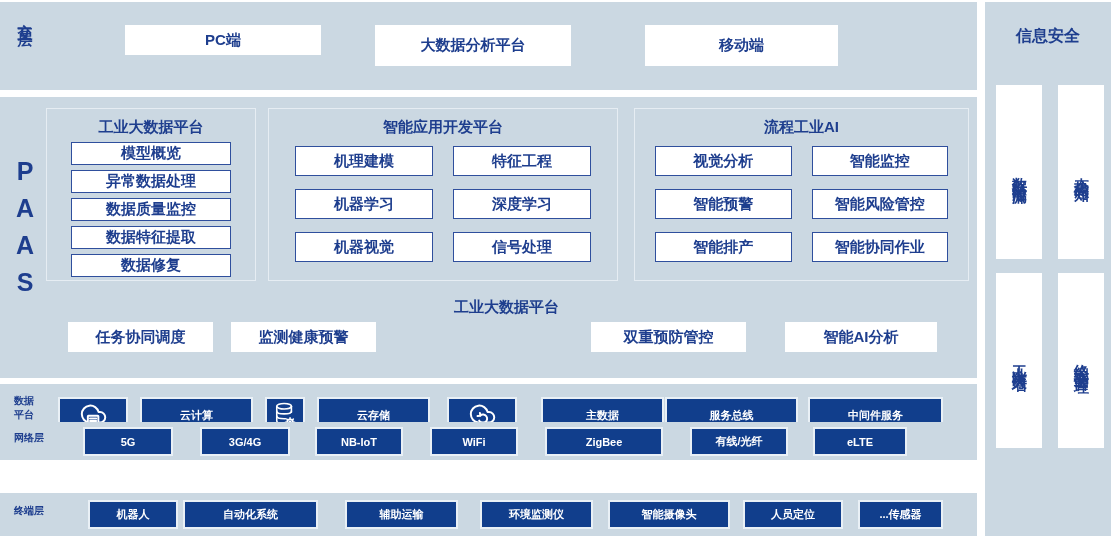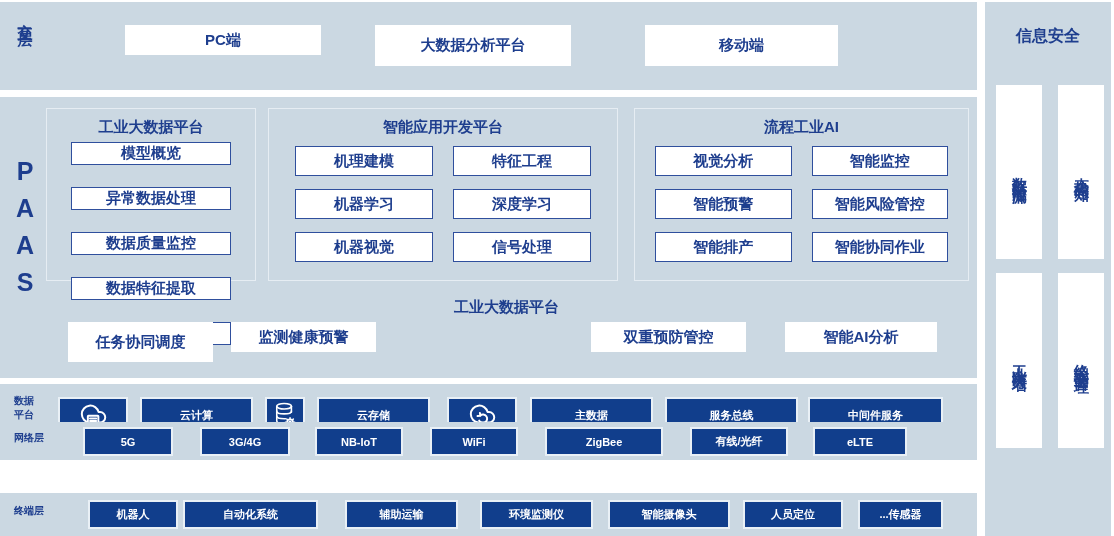--- a/index.html
+++ b/index.html
@@ -20,21 +20,21 @@
   .b-term{top:493px;height:43px;}
   .vlabel{position:absolute;color:var(--navy);font-weight:bold;font-size:15px;
           writing-mode:vertical-rl;text-orientation:upright;letter-spacing:5px;line-height:1.2;}
   .hlabel{position:absolute;color:var(--navy);font-weight:bold;font-size:10px;white-space:pre-line;line-height:1.35;}
   .wb{position:absolute;background:#fff;color:var(--navy);font-weight:bold;font-size:15px;
       display:flex;align-items:center;justify-content:center;}
   .dk{position:absolute;background:var(--dark);color:#fff;font-weight:bold;font-size:11px;
       display:flex;align-items:center;justify-content:center;border:2px solid #e9f0f6;}
   .group{position:absolute;top:11px;height:173px;border:1px solid var(--group-border);}
   .gtitle{padding-top:9px;text-align:center;color:var(--navy);font-weight:bold;font-size:15px;}
-  .g1-items{display:flex;flex-direction:column;align-items:center;gap:22px;margin-top:5px;}
+  .g1-items{display:flex;flex-direction:column;align-items:center;gap:5px;margin-top:5px;}
   .pitem{background:#fff;border:1.5px solid var(--item-border);color:var(--navy);font-weight:bold;font-size:15px;
          display:flex;align-items:center;justify-content:center;}
   .g1-items .pitem{width:160px;height:23px;}
   .ggrid{display:grid;grid-template-columns:1fr 1fr;column-gap:20px;row-gap:13px;padding:9px 26px 0;}
   .ggrid .pitem{height:30px;}
   .bottom-title{position:absolute;top:201px;left:0;width:100%;padding-left:36px;text-align:center;
                 color:var(--navy);font-weight:bold;font-size:15px;}
   .paas-letters{position:absolute;left:10px;top:60px;color:var(--navy);font-weight:bold;font-size:25px;
                 writing-mode:vertical-rl;text-orientation:upright;letter-spacing:9px;}
   .security{position:absolute;left:985px;top:2px;width:126px;height:534px;background:var(--band-bg);}
@@ -90,21 +90,21 @@
         <div class="pitem">视觉分析</div>
         <div class="pitem">智能监控</div>
         <div class="pitem">智能预警</div>
         <div class="pitem">智能风险管控</div>
         <div class="pitem">智能排产</div>
         <div class="pitem">智能协同作业</div>
       </div>
     </div>
 
     <div class="bottom-title">工业大数据平台</div>
-    <div class="wb" style="left:68px;top:225px;width:145px;height:40px;">任务协同调度</div>
+    <div class="wb" style="left:68px;top:225px;width:145px;height:30px;">任务协同调度</div>
     <div class="wb" style="left:231px;top:225px;width:145px;height:30px;">监测健康预警</div>
     <div class="wb" style="left:591px;top:225px;width:155px;height:30px;">双重预防管控</div>
     <div class="wb" style="left:785px;top:225px;width:152px;height:30px;">智能AI分析</div>
   </section>
 
   <section class="band b-data">
     <div class="hlabel" style="left:14px;top:10px;">数据
 平台</div>
 
     <div class="dk" style="left:58px;top:13px;width:70px;height:36px;">
@@ -137,21 +137,21 @@
 
     <div class="dk" style="left:447px;top:13px;width:70px;height:36px;">
       <span>
         <svg class="icon-svg" viewBox="0 0 24 24" width="36" height="28">
           <path d="M18 9.5h-1.2A7.3 7.3 0 1 0 8.8 18.5h9.2a4.5 4.5 0 0 0 0-9z"></path>
           <path d="M9.6 16.8a3.6 3.6 0 1 0 .9-4.4"></path>
           <polyline points="10.2,10.2 10.6,12.6 8.2,12.9"></polyline>
         </svg>
       </span>
     </div>
-    <div class="dk" style="left:530px;top:13px;width:123px;height:36px;">主数据</div>
+    <div class="dk" style="left:541px;top:13px;width:123px;height:36px;">主数据</div>
     <div class="dk" style="left:665px;top:13px;width:133px;height:36px;">服务总线</div>
     <div class="dk" style="left:808px;top:13px;width:135px;height:36px;">中间件服务</div>
   </section>
 
   <section class="band b-net">
     <div class="hlabel" style="left:14px;top:9px;">网络层</div>
     <div class="dk" style="left:83px;top:5px;width:90px;height:29px;">5G</div>
     <div class="dk" style="left:200px;top:5px;width:90px;height:29px;">3G/4G</div>
     <div class="dk" style="left:315px;top:5px;width:88px;height:29px;">NB-IoT</div>
     <div class="dk" style="left:430px;top:5px;width:88px;height:29px;">WiFi</div>

